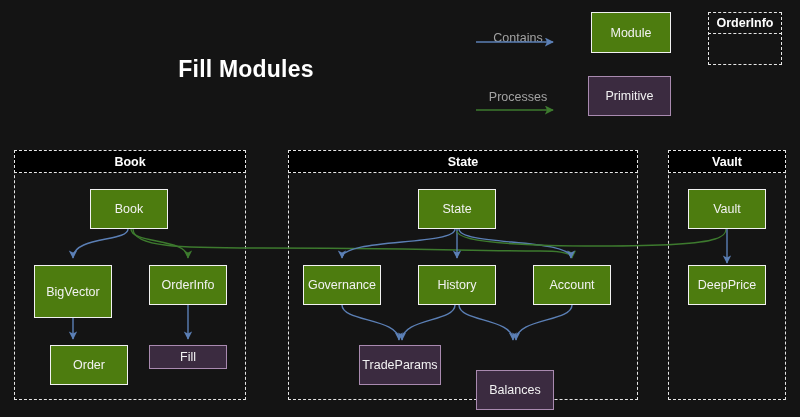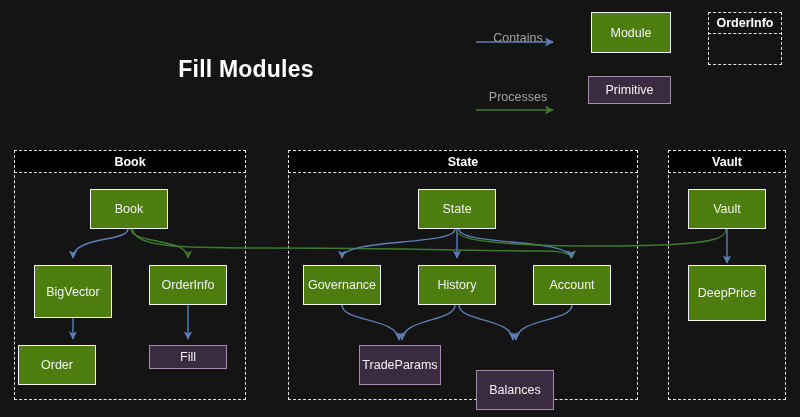--- a/index.html
+++ b/index.html
@@ -91,21 +91,21 @@
 
 <div id="canvas">
 
   <div class="title">Fill Modules</div>
 
   <div class="legend-label legend-contains">Contains</div>
   <div class="legend-label legend-processes">Processes</div>
 
   <div class="node module" style="left:591px; top:12px; width:80px; height:41px;">Module</div>
 
-  <div class="node primitive" style="left:588px; top:76px; width:83px; height:28px;">Primitive</div>
+  <div class="node primitive" style="left:588px; top:76px; width:83px; height:40px;">Primitive</div>
 
   <div class="group" style="left:708px; top:12px; width:74px; height:53px;"></div>
   <div class="group-header" style="left:708px; top:12px; width:74px; height:22px; border:none; background:transparent;">OrderInfo</div>
   <div style="position:absolute; left:708px; top:33px; width:74px; height:0; border-top:1.5px dashed #e7e7e7;"></div>
 
   <div class="group" style="left:14px; top:150px; width:232px; height:250px;"></div>
   <div class="group-header" style="left:14px; top:150px; width:232px; height:23px;">Book</div>
 
   <div class="group" style="left:288px; top:150px; width:350px; height:250px;"></div>
   <div class="group-header" style="left:288px; top:150px; width:350px; height:23px;">State</div>
@@ -146,26 +146,26 @@
 
     <path d="M457,231 C457,243 530,246 600,246
              C660,246 700,244 715,239 C724,236 726,233 726,229" fill="none" stroke="#3d7a2e" stroke-width="1.4"></path>
 
     <path d="M727,229 L727,263" fill="none" stroke="#5b7fb5" stroke-width="1.4" marker-end="url(#arrow-blue)"></path>
   </svg>
 
   <div class="node module" style="left:90px; top:189px; width:78px; height:40px;">Book</div>
   <div class="node module" style="left:34px; top:265px; width:78px; height:53px;">BigVector</div>
   <div class="node module" style="left:149px; top:265px; width:78px; height:40px;">OrderInfo</div>
-  <div class="node module" style="left:18px; top:345px; width:78px; height:40px;">Order</div>
+  <div class="node module" style="left:50px; top:345px; width:78px; height:40px;">Order</div>
   <div class="node primitive" style="left:149px; top:345px; width:78px; height:24px;">Fill</div>
 
   <div class="node module" style="left:418px; top:189px; width:78px; height:40px;">State</div>
   <div class="node module" style="left:303px; top:265px; width:78px; height:40px;">Governance</div>
   <div class="node module" style="left:418px; top:265px; width:78px; height:40px;">History</div>
   <div class="node module" style="left:533px; top:265px; width:78px; height:40px;">Account</div>
   <div class="node primitive" style="left:359px; top:345px; width:82px; height:40px;">TradeParams</div>
   <div class="node primitive" style="left:476px; top:345px; width:78px; height:40px;margin-top:25px;">Balances</div>
 
   <div class="node module" style="left:688px; top:189px; width:78px; height:40px;">Vault</div>
-  <div class="node module" style="left:688px; top:265px; width:78px; height:56px;text-align:center;">DeepPrice</div>
+  <div class="node module" style="left:688px; top:265px; width:78px; height:40px;text-align:center;">DeepPrice</div>
 
 </div>
 
 </body></html>

